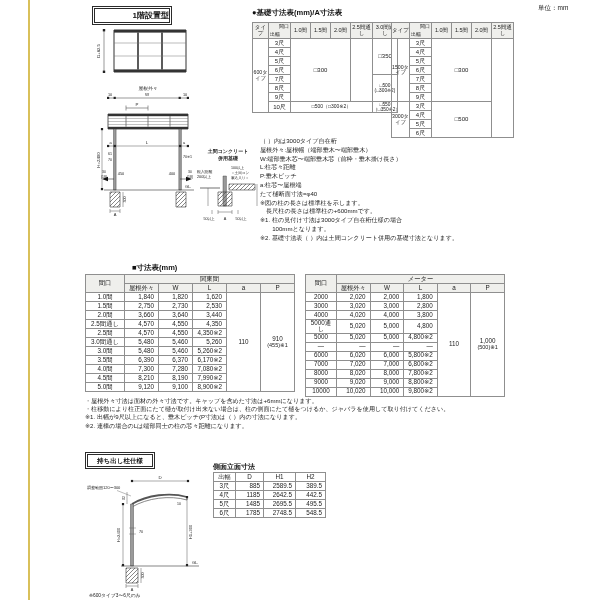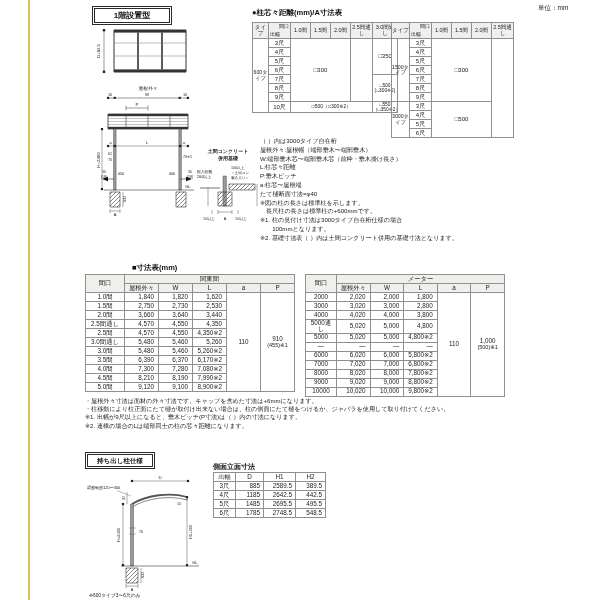--- a/index.html
+++ b/index.html
@@ -32,21 +32,21 @@
   svg{position:absolute;overflow:visible;}
   svg text{fill:#222;font-family:"Liberation Sans","DejaVu Sans",sans-serif;}
   svg line,svg path,svg rect,svg polyline{vector-effect:non-scaling-stroke;}
 </style>
 </head>
 <body>
 
 <div id="screen">
   <div class="yline"></div>
 
-  <div class="tbox" style="left:94px;top:8px;width:74px;height:13px;line-height:13px;font-size:8px;">1階設置型</div>
+  <div class="tbox" style="left:94px;top:8px;width:74px;height:13px;line-height:13px;font-size:8px;text-align:right;">1階設置型</div>
 
   <svg style="left:94px;top:26px;" width="95" height="50" viewBox="0 0 95 50">
     <g>
       <line x1="10" y1="4" x2="10" y2="46" stroke="#555" stroke-width="0.6"></line>
       <rect x="8.8" y="3" width="2.4" height="2.4" fill="#222"></rect>
       <rect x="8.8" y="44.6" width="2.4" height="2.4" fill="#222"></rect>
       <text transform="rotate(-90 6 25)" x="6" y="25" font-size="4.2" text-anchor="middle">D+82.5</text>
     </g>
     <g>
       <rect x="20" y="4" width="72" height="42" fill="#fff" stroke="#333" stroke-width="1"></rect>
@@ -170,21 +170,21 @@
       <line x1="16" y1="64" x2="16" y2="68" stroke="#555" stroke-width="0.5"></line>
       <line x1="22" y1="64" x2="22" y2="68" stroke="#555" stroke-width="0.5"></line>
       <line x1="36" y1="64" x2="36" y2="68" stroke="#555" stroke-width="0.5"></line>
       <line x1="42" y1="64" x2="42" y2="68" stroke="#555" stroke-width="0.5"></line>
     </g>
     <text x="13" y="74" font-size="3.6" text-anchor="middle">50以上</text>
     <text x="29" y="74" font-size="3.8" text-anchor="middle">A</text>
     <text x="45" y="74" font-size="3.6" text-anchor="middle">50以上</text>
   </svg>
 
-  <div class="stitle" style="left:252px;top:8px;">●柱芯々距離(mm)/A寸法表</div>
+  <div class="stitle" style="left:252px;top:8px;">●基礎寸法表(mm)/A寸法表</div>
   <div class="unit" style="left:538px;top:4px;">単位：mm</div>
 
   <table class="ft" style="left:252px;top:22px;width:138px;">
     <tbody>
         <tr class="hrow">
       <th style="width:15px;">タイプ</th>
       <th class="diag" style="width:21px;">
             <span class="dtr">間口</span>
             <span class="dbl">出幅</span>
           </th>

